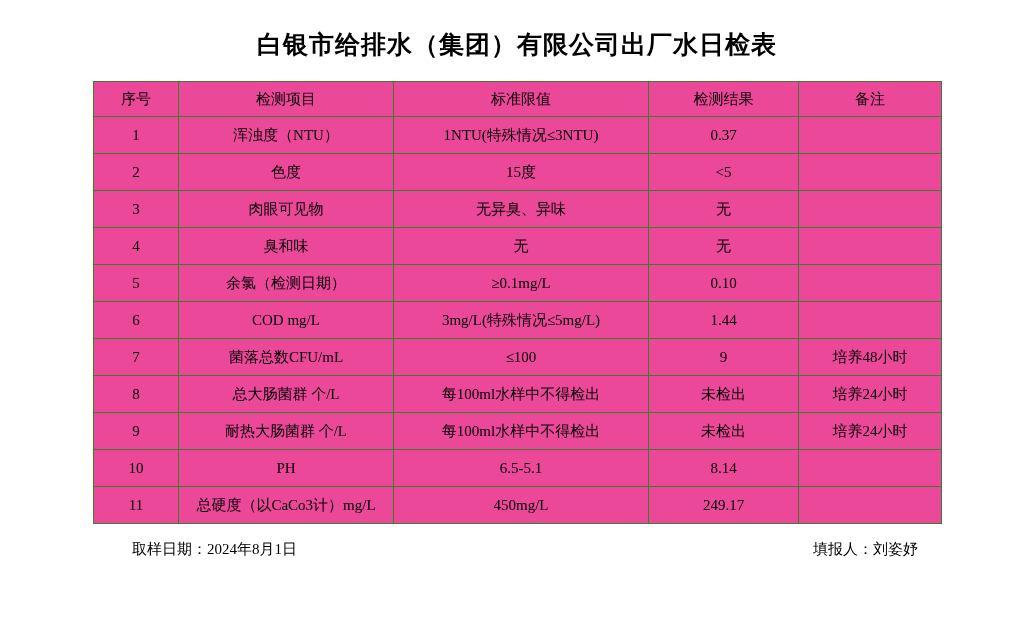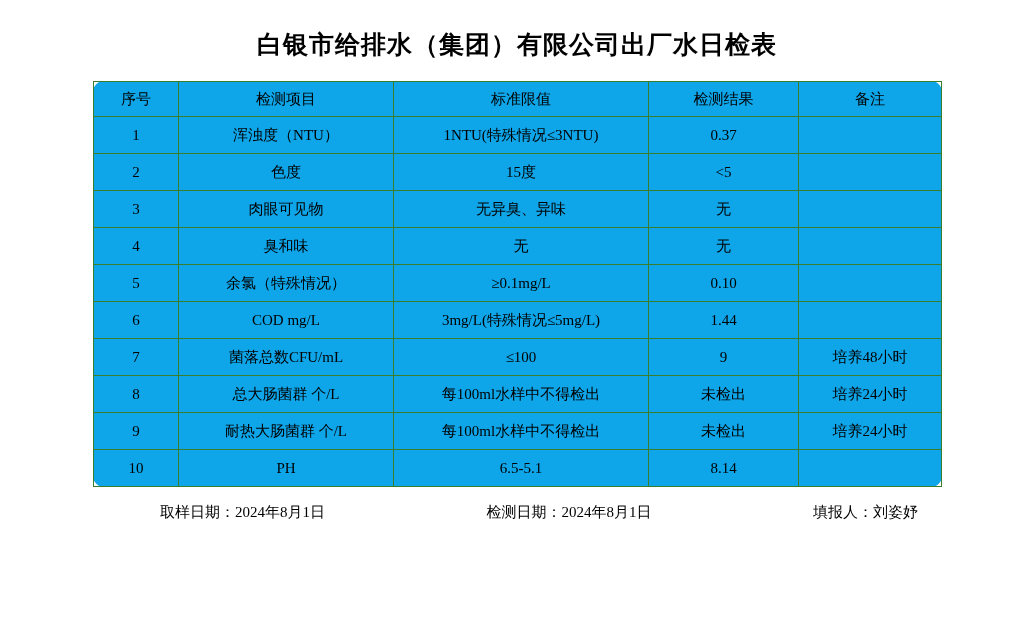--- a/index.html
+++ b/index.html
@@ -29,22 +29,21 @@
     padding-bottom: 20px;
     font-family: "Liberation Serif", "DejaVu Serif", serif;
   }
   .table-wrap {
     padding: 0 93px 0 93px;
   }
   table.report {
     border-collapse: collapse;
     width: 848px;
     table-layout: fixed;
-    background: #0ea5e9;
-    border-radius: 11px;
+    background: #ec4899;
   }
   table.report td, table.report th {
     border: 1px solid #3a7d2c;
     font-weight: normal;
     font-size: 15px;
     text-align: center;
     vertical-align: middle;
     height: 36px;
     padding: 0 2px;
     font-family: "Liberation Serif", "DejaVu Serif", serif;
@@ -65,21 +64,20 @@
     margin-top: 20px;
   }
   .footer {
     display: flex;
     justify-content: space-between;
     padding: 16px 116px 0 132px;
     font-size: 15px;
   }
   .footer span {
     white-space: nowrap;
-    margin-left: 28px;
   }
 </style>
 </head>
 <body>
 
 <div class="page">
 
   <div class="doc-title">白银市给排水（集团）有限公司出厂水日检表</div>
 
   <div class="table-wrap">
@@ -124,21 +122,21 @@
         </tr>
         <tr>
           <td>4</td>
           <td>臭和味</td>
           <td>无</td>
           <td>无</td>
           <td></td>
         </tr>
         <tr>
           <td>5</td>
-          <td>余氯（特殊情况）</td>
+          <td>余氯（检测日期）</td>
           <td class="mono">≥0.1mg/L</td>
           <td class="mono">0.10</td>
           <td></td>
         </tr>
         <tr>
           <td>6</td>
           <td class="mono">COD          mg/L</td>
           <td class="mono">3mg/L(特殊情况≤5mg/L)</td>
           <td class="mono">1.44</td>
           <td></td>
@@ -164,23 +162,29 @@
           <td>未检出</td>
           <td>培养24小时</td>
         </tr>
         <tr>
           <td>10</td>
           <td>PH</td>
           <td class="mono">6.5-5.1</td>
           <td class="mono">8.14</td>
           <td></td>
         </tr>
+        <tr>
+          <td>11</td>
+          <td>总硬度（以CaCo3计）mg/L</td>
+          <td class="mono">450mg/L</td>
+          <td class="mono">249.17</td>
+          <td></td>
+        </tr>
       </tbody>
     </table>
   </div>
 
   <div class="footer">
     <span>取样日期：2024年8月1日</span>
-    <span>检测日期：2024年8月1日</span>
     <span>填报人：刘姿妤</span>
   </div>
 
 </div>
 
 </body></html>

